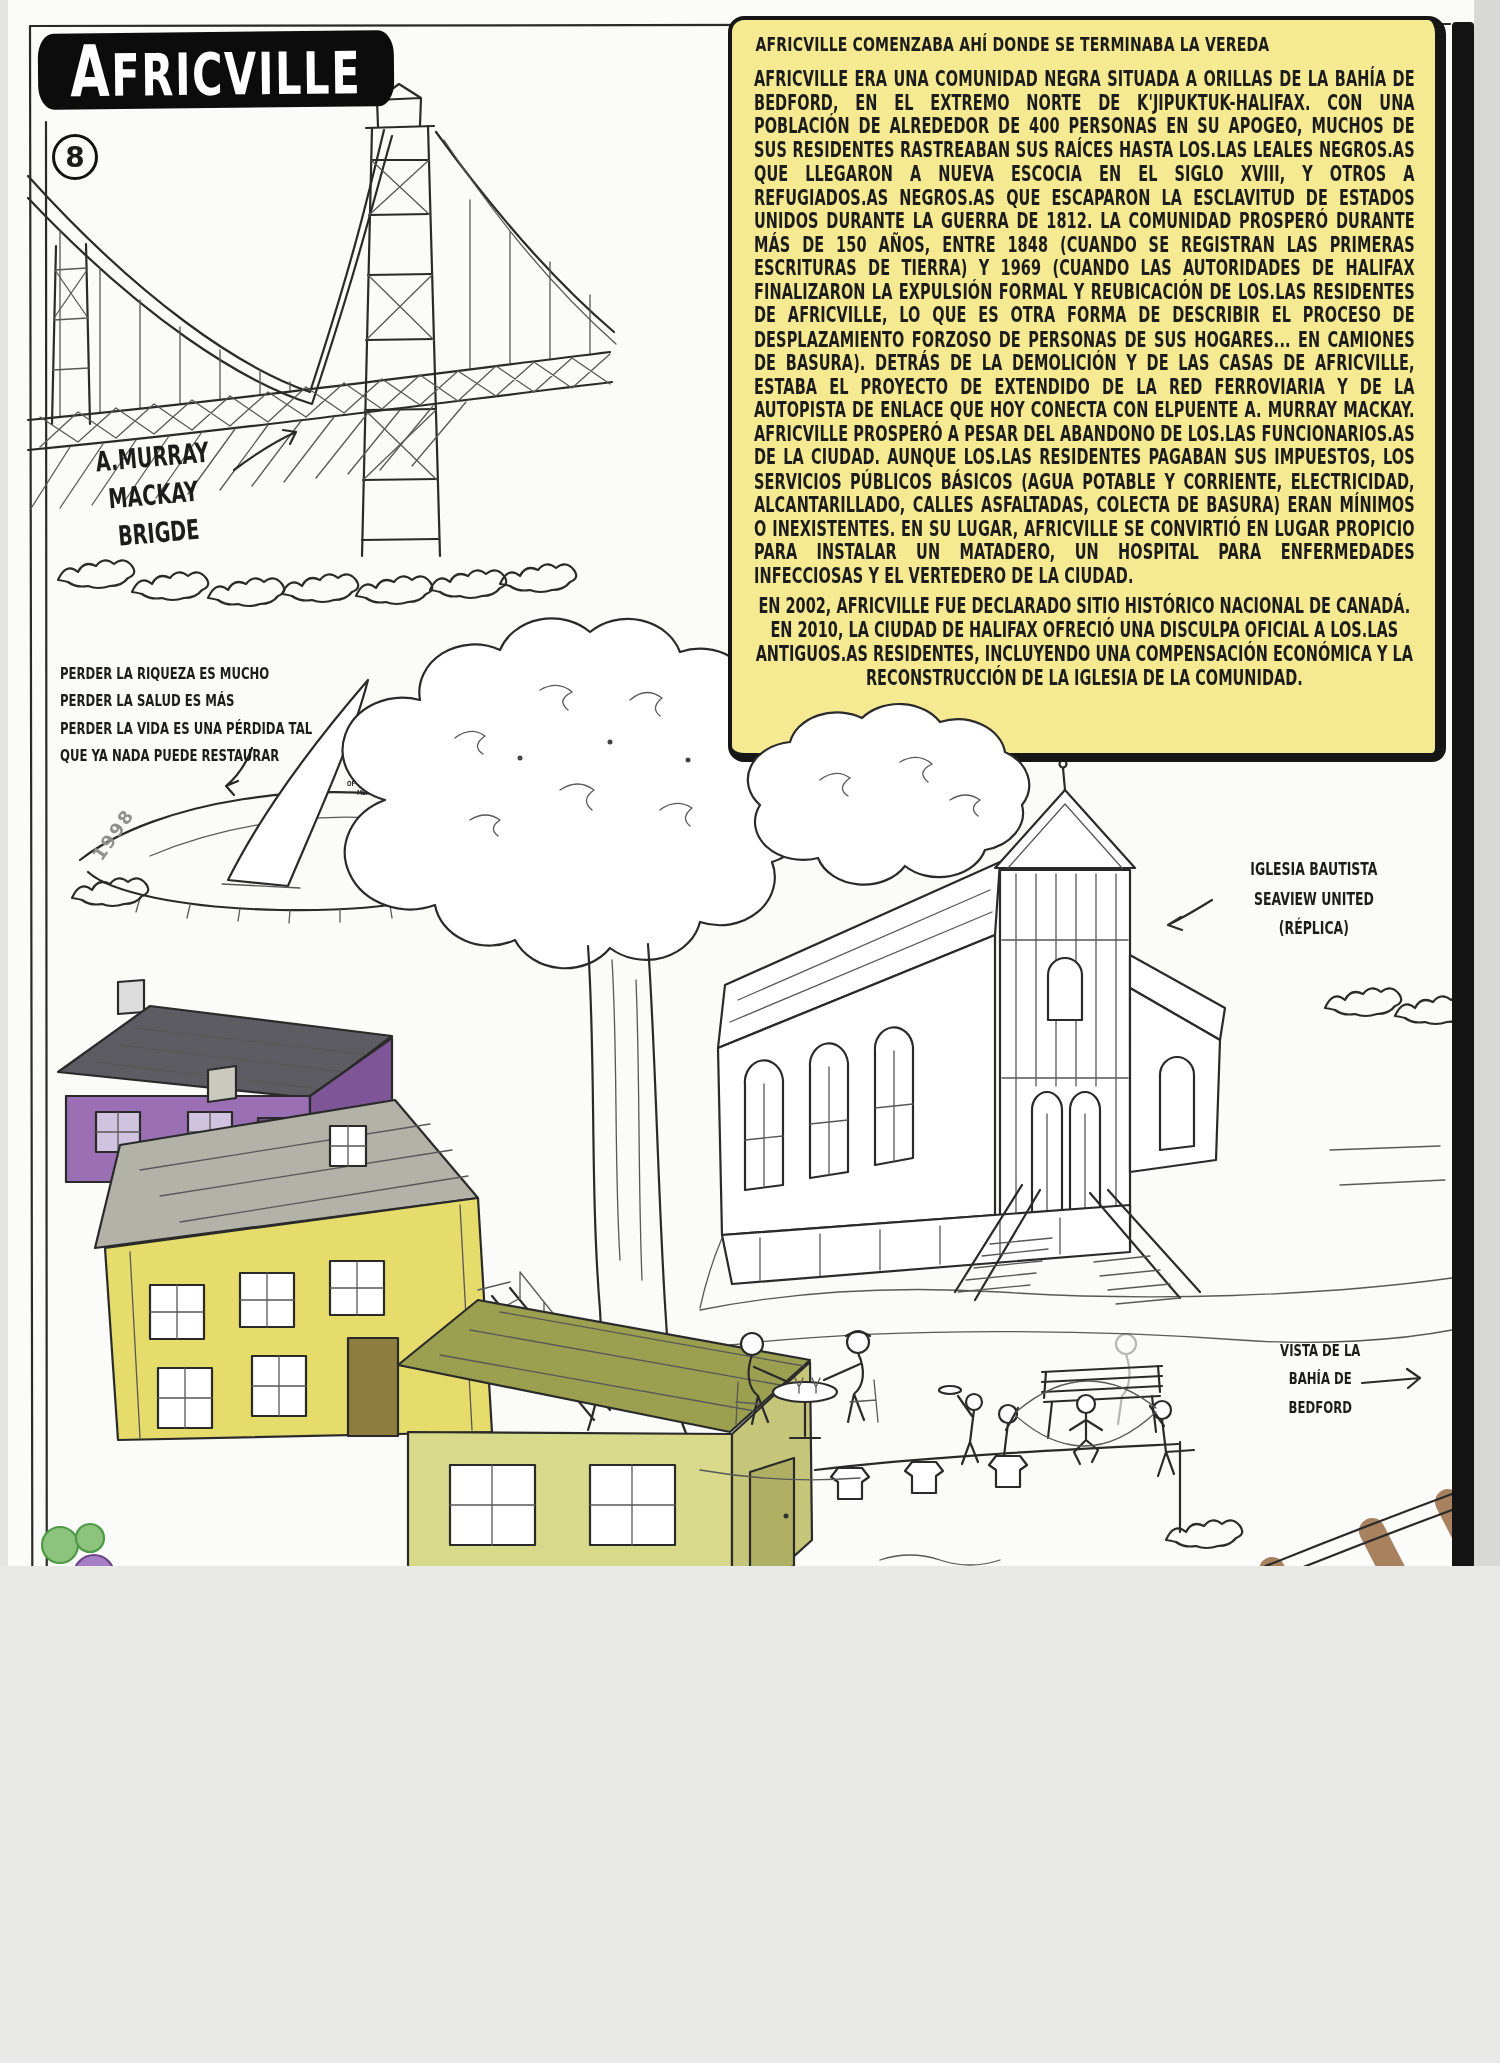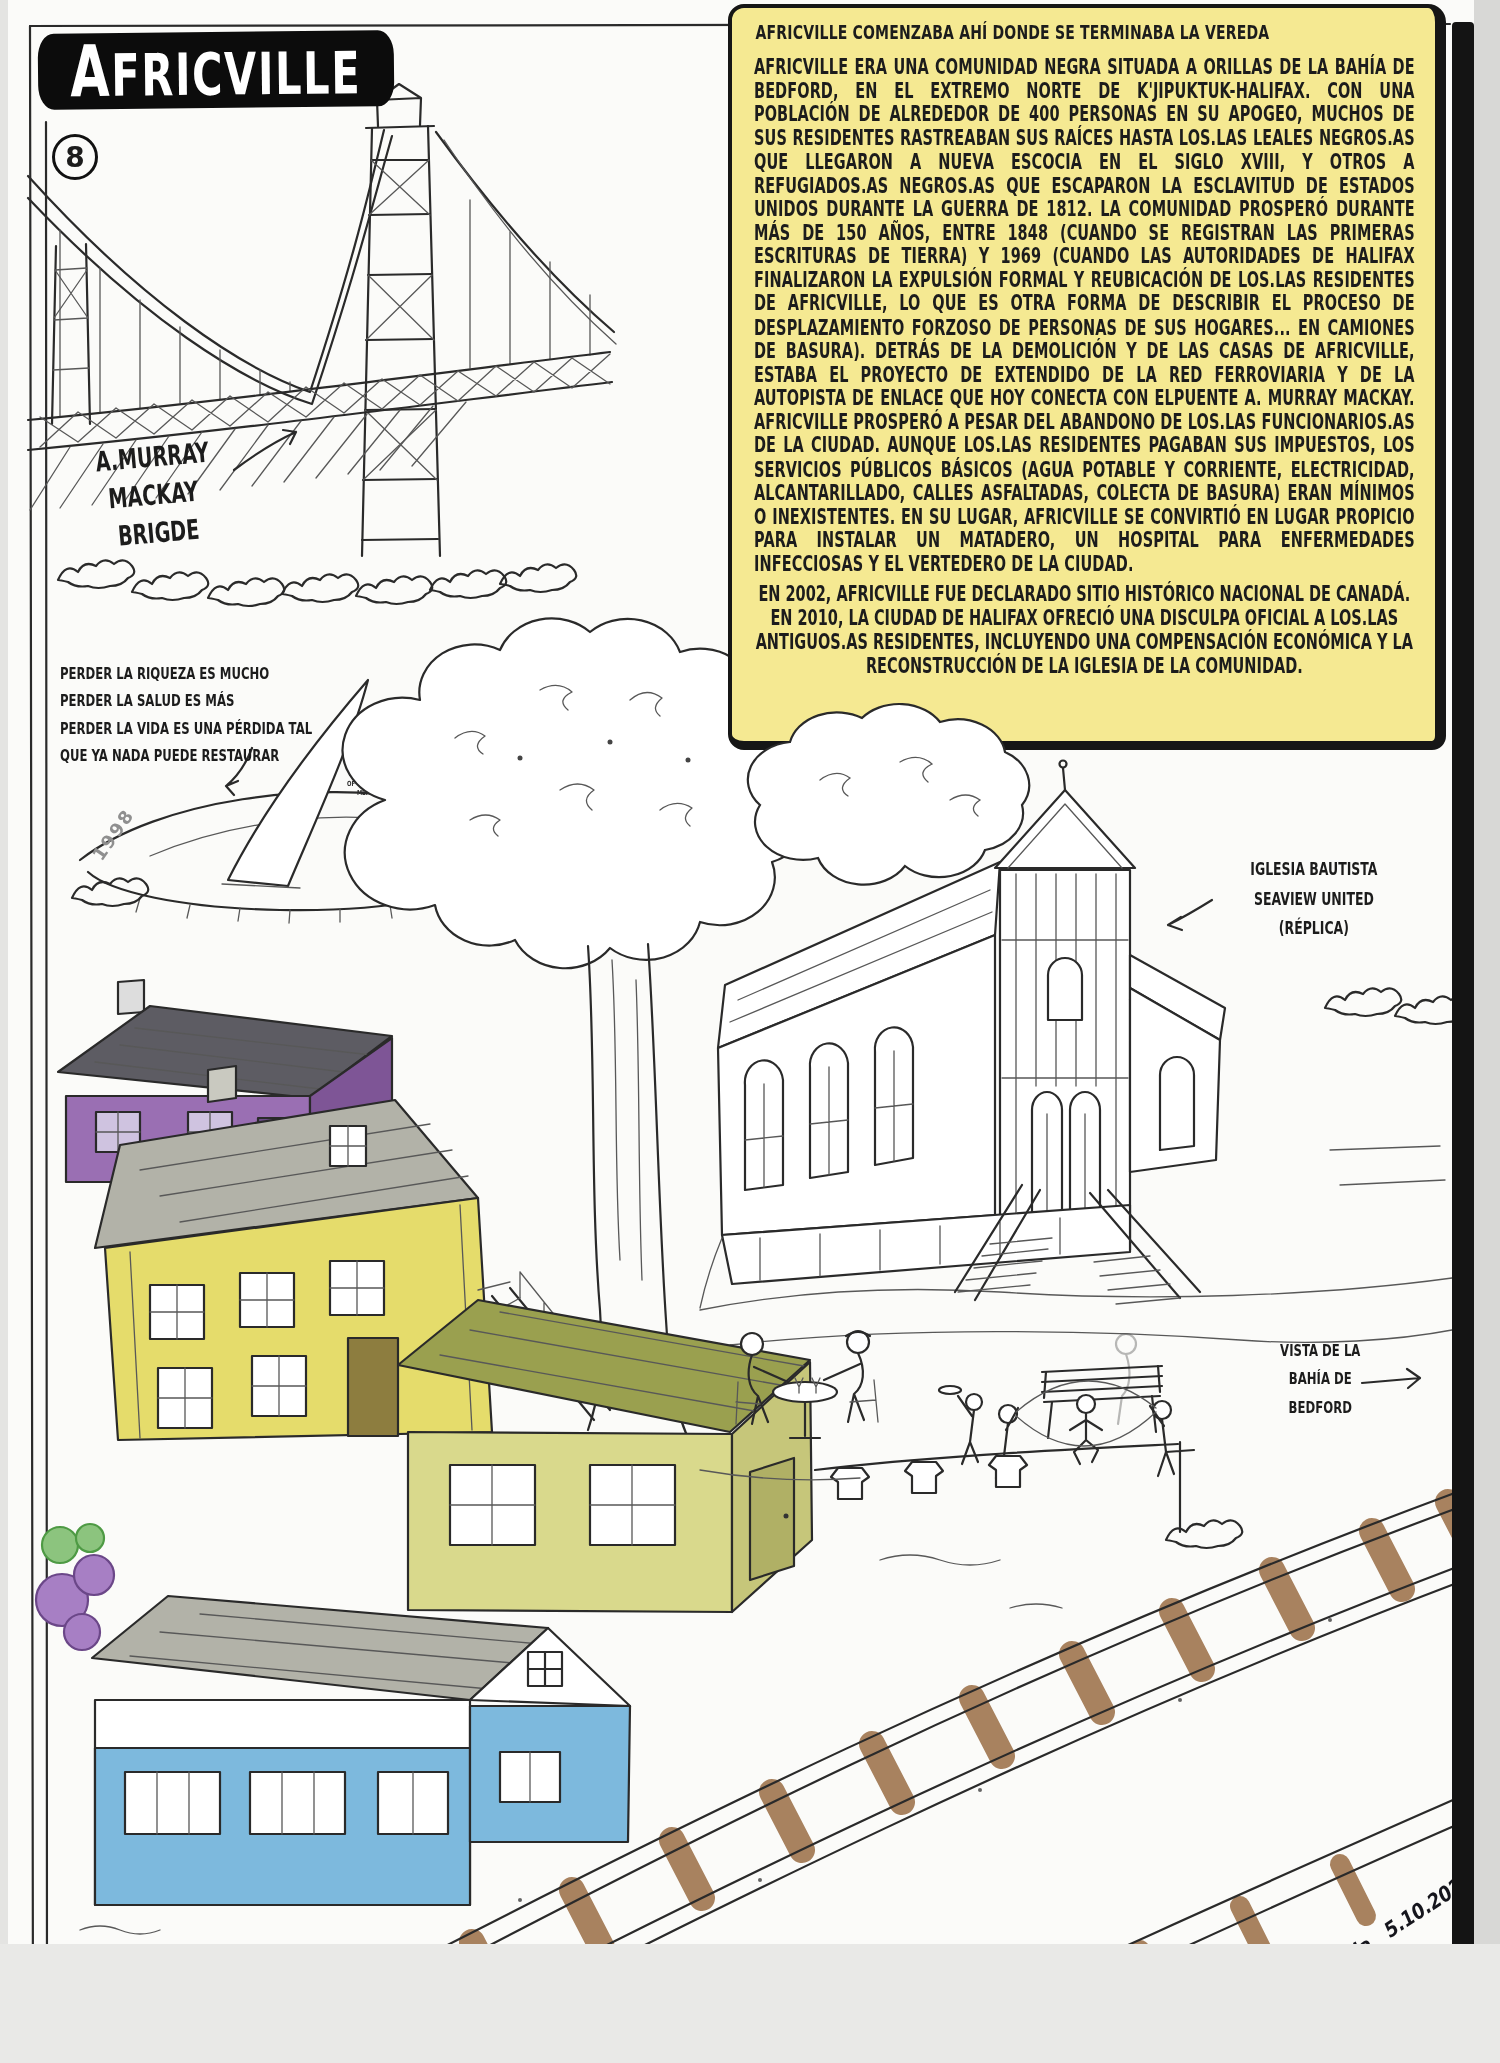--- a/index.html
+++ b/index.html
@@ -7,33 +7,33 @@
     --note-bg:#f5e992; --note-border:#161616;
     --house-purple:#9a6fb3; --house-purple-dark:#7e5596;
     --house-yellow:#e5dc6b; --house-yellow-dark:#cfc455;
     --house-green:#d9d98c; --house-green-dark:#c6c67a;
     --roof-dark:#5d5c63; --roof-gray:#b2b2a8; --roof-olive:#9aa04f;
     --house-blue:#7db9dd; --tie-brown:#a8825f;
     --grass-green:#8cc47e; --grass-stroke:#4e9a44; --bush-purple:#a77fc4;
   }
   html,body{margin:0;padding:0;}
   body{font-family:"DejaVu Sans",sans-serif;background:#e9e9e7;}
-  #stage{position:relative;width:1500px;height:1944px;background:var(--paper);overflow:hidden;}
+  #stage{position:relative;width:1500px;height:1566px;background:var(--paper);overflow:hidden;}
   #art,#overlay{position:absolute;left:0;top:0;width:1500px;height:2063px;}
   #art{z-index:1;} #overlay{z-index:3;pointer-events:none;}
   #art path,#art line,#art circle,#art ellipse,#art polygon,#art rect{stroke:var(--ink);fill:none;stroke-width:2.2;stroke-linecap:round;stroke-linejoin:round;}
   #overlay path{stroke:var(--ink);fill:none;stroke-width:2.2;stroke-linecap:round;}
   .lt{stroke:#585858 !important;stroke-width:1.3 !important;}
   .abs{position:absolute;box-sizing:border-box;}
   .txt{font-family:"DejaVu Sans",sans-serif;font-weight:bold;color:#1c1c1c;z-index:2;}
   #titlebox{left:38px;top:32px;width:356px;height:76px;background:#0c0c0c;border-radius:16px/24px;transform:rotate(-.6deg);display:flex;align-items:center;justify-content:center;z-index:2;}
   #title-text{color:#fff;font-size:52px;letter-spacing:2px;transform:scale(.8,1.12);white-space:nowrap;}
   #title-text::first-letter{font-size:1.22em;}
   #pagenum{left:52px;top:134px;width:46px;height:46px;border:3.5px solid #111;border-radius:50%;display:flex;align-items:center;justify-content:center;font-size:28px;z-index:2;}
-  #note{left:728px;top:4px;width:718px;height:746px;background:var(--note-bg);border:4px solid var(--note-border);border-right-width:11px;border-bottom-width:9px;border-radius:16px 18px 14px 16px;padding:12px 20px 0 22px;z-index:2;overflow:hidden;}
+  #note{left:728px;top:16px;width:718px;height:746px;background:var(--note-bg);border:4px solid var(--note-border);border-right-width:11px;border-bottom-width:9px;border-radius:16px 18px 14px 16px;padding:12px 20px 0 22px;z-index:2;overflow:hidden;}
   #note-inner{width:847px;transform:scale(.78,1.1);transform-origin:top left;color:#161616;}
   .note-h{font-size:18px;font-weight:bold;letter-spacing:.2px;margin:0 0 11px 2px;}
   .note-p1{font-size:18.6px;line-height:21.5px;font-weight:bold;text-align:justify;letter-spacing:.1px;}
   .note-p2{font-size:18.6px;line-height:22px;font-weight:bold;text-align:center;margin-top:6px;}
   #poem{left:60px;top:660px;width:400px;font-size:15px;line-height:25px;transform:scale(.78,1.1);transform-origin:top left;}
   #bridge-label{left:94px;top:444px;width:220px;font-size:24px;line-height:33px;transform:rotate(-5deg) scale(.8,1.15);transform-origin:top left;}
   #bridge-label .l2{padding-left:12px;} #bridge-label .l3{padding-left:20px;}
   #church-label{left:1232px;top:854px;width:210px;text-align:center;font-size:16px;line-height:27px;transform:scale(.78,1.1);transform-origin:top left;}
   #vista-label{left:1252px;top:1336px;width:175px;text-align:center;font-size:15px;line-height:26px;transform:scale(.78,1.1);transform-origin:top left;}
   #rail-label{left:104px;top:1946px;width:190px;font-size:20px;transform:scale(.78,1.1);transform-origin:top left;}

